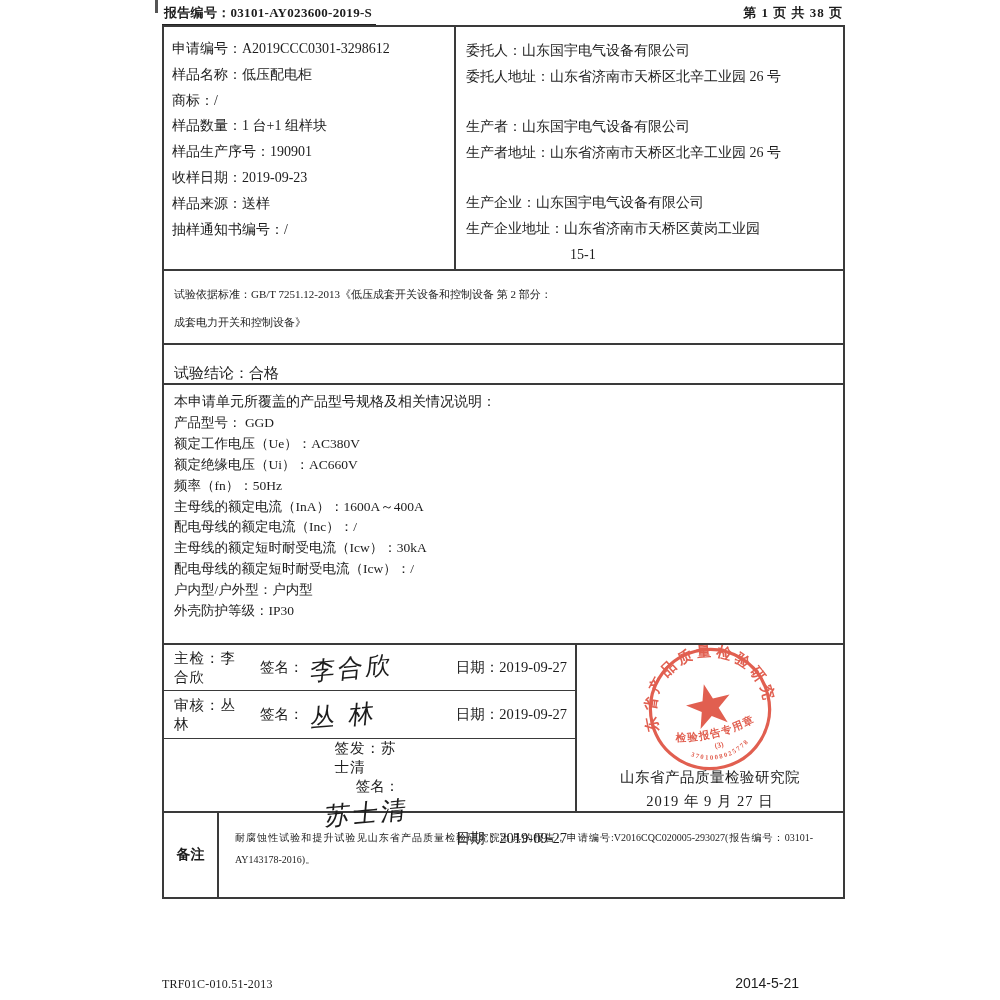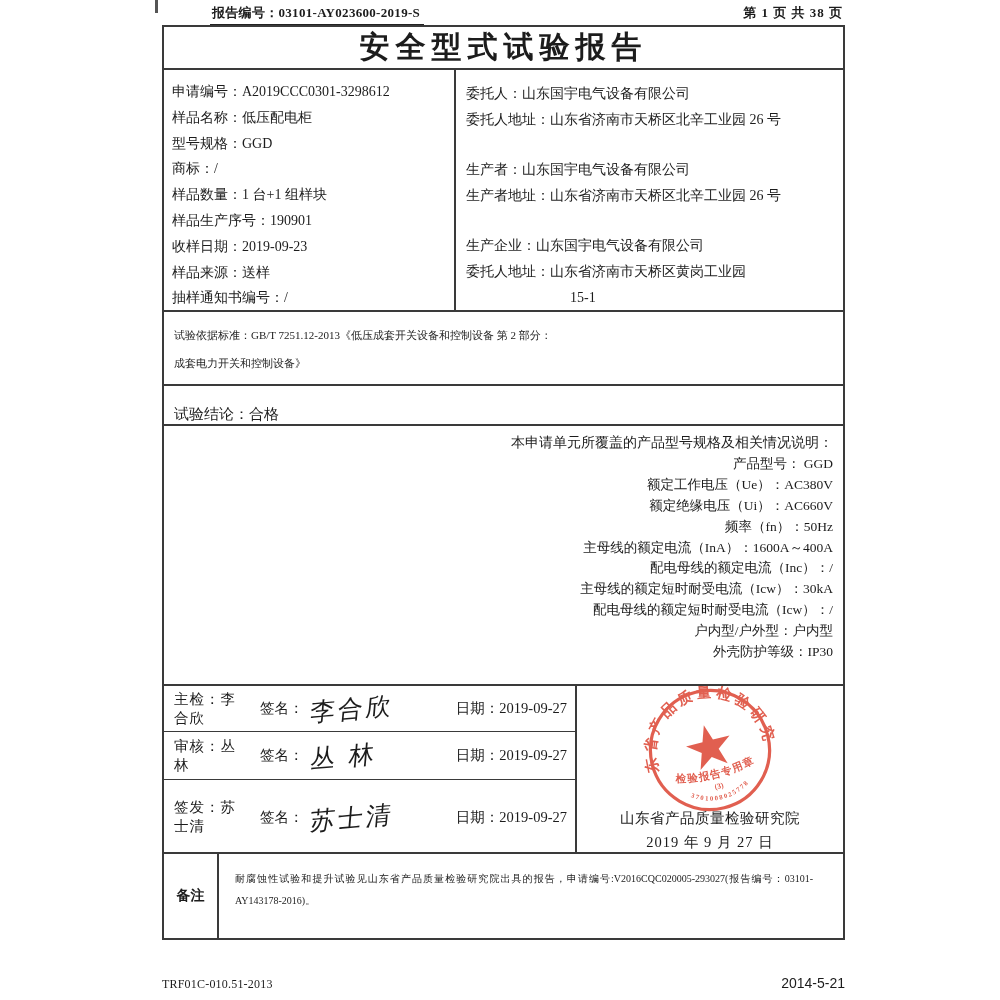--- a/index.html
+++ b/index.html
@@ -9,21 +9,21 @@
     font-family: "Liberation Serif", "DejaVu Serif", serif;
     color: #1c1c1c;
     position: relative;
     overflow: hidden;
   }
   .doc { position: absolute; left: 162px; top: 4px; width: 683px; }
 
   
   .meta-row { display: flex; justify-content: space-between; align-items: flex-start;
               font-size: 13px; font-weight: bold; height: 21px; }
-  .report-no { border-bottom: 1.5px solid #222; padding: 0 4px 2px 2px; letter-spacing: .3px; margin-left: 48px; }
+  .report-no { border-bottom: 1.5px solid #222; padding: 0 4px 2px 2px; letter-spacing: .3px; }
   .page-info { letter-spacing: 1px; padding-right: 2px; text-align: right; }
 
   
   .table { border: 2px solid #3a3a3a; width: 683px; }
   .sect { border-top: 2px solid #3a3a3a; }
   .sect:first-child { border-top: none; }
 
   .title-box { height: 41px; display: flex; align-items: center; justify-content: center; }
   .title-box h1 { font-size: 30px; font-weight: 700; letter-spacing: 6px; }
 
@@ -32,31 +32,31 @@
   .info-left { width: 290px; padding: 9px 6px 0 8px; font-size: 14px; }
   .info-left div { line-height: 25.8px; white-space: nowrap; }
   .info-right { flex: 1; border-left: 2px solid #3a3a3a; padding: 11px 6px 0 10px; font-size: 14px; }
   .info-right div { line-height: 26px; white-space: nowrap; }
   .grp-gap { margin-top: 24px; }
   .addr-wrap { padding-left: 104px; }
 
   .standards { height: 74px; padding: 9px 12px 0 10px; font-size: 11px; line-height: 28px; }
   .conclusion { height: 40px; display: flex; align-items: flex-end; padding-left: 10px; font-size: 15px; }
 
-  .specs { height: 260px; padding: 7px 10px 0 10px; font-size: 13.5px; text-align: right; }
+  .specs { height: 260px; padding: 7px 10px 0 10px; font-size: 13.5px; }
   .specs div { line-height: 20.9px; }
   .specs .heading { font-size: 14px; }
 
   
   .sig-wrap { display: flex; height: 168px; }
   .sig-left { width: 411px; display: flex; flex-direction: column; border-radius: 29px; }
   .sig-row { display: flex; align-items: center; padding: 0 8px 0 10px; font-size: 14.5px;
              border-top: 1.5px solid #3a3a3a; flex: 0 0 auto; }
   .sig-row:first-child { border-top: none; }
-  .sig-row.r1 { height: 45px; } .sig-row.r2 { height: 48px; } .sig-row.r3 { height: 75px; }
+  .sig-row.r1 { height: 45px; } .sig-row.r2 { height: 48px; } .sig-row.r3 { height: 75px; flex-direction: column; }
   .sig-name { width: 72px; letter-spacing: 1px; }
   .sig-label { margin-left: 14px; }
   .handwriting { font-family: "DejaVu Sans", sans-serif; font-size: 25px;
                  transform: rotate(-5deg) skewX(-10deg); display: inline-block;
                  margin: 0 6px; min-width: 92px; letter-spacing: 3px; }
   .sig-date { margin-left: auto; white-space: nowrap; }
   .stamp-cell { flex: 1; border-left: 2px solid #3a3a3a; position: relative;
                 display: flex; flex-direction: column; align-items: center; }
   .stamp-svg { width: 146px; height: 146px; margin-top: 0px; }
   .stamp-org { font-size: 14.5px; margin-top: -5px; letter-spacing: .5px; }
@@ -66,61 +66,57 @@
   .remarks { display: flex; height: 86px; }
   .remarks-label { width: 55px; border-right: 2px solid #3a3a3a; display: flex;
                    align-items: center; justify-content: center; font-size: 14px; font-weight: bold; }
   .remarks-body { flex: 1; padding: 14px 30px 0 16px; font-size: 10px; line-height: 22px;
                   text-align: justify; text-justify: inter-character; }
 
   
   .footer { position: absolute; left: 162px; top: 975px; width: 683px;
             display: flex; justify-content: space-between; align-items: baseline; }
   .footer-code { font-size: 12px; letter-spacing: .2px; }
-  .footer-date { font-size: 14px; font-family: "Liberation Sans", sans-serif; }
+  .footer-date { font-size: 14px; font-family: "Liberation Sans", sans-serif; margin-right: 46px; }
 
   .artifact { position: absolute; left: 155px; top: 0; width: 3px; height: 13px; background: #555; }
 </style>
 </head>
 <body>
 
 <div class="artifact"></div>
 
 <div class="doc">
 
   <div class="meta-row">
     <span class="report-no">报告编号：03101-AY023600-2019-S</span>
     <span class="page-info">第 1 页  共 38 页</span>
   </div>
 
   <div class="table">
 
-    <div class="sect title-box">
-      <h1>安全型式试验报告</h1>
-    </div>
 
     <div class="sect info">
       <div class="info-left">
         <div>申请编号：A2019CCC0301-3298612</div>
         <div>样品名称：低压配电柜</div>
-        <div>型号规格：GGD</div>
         <div>商标：/</div>
         <div>样品数量：1 台+1 组样块</div>
         <div>样品生产序号：190901</div>
         <div>收样日期：2019-09-23</div>
         <div>样品来源：送样</div>
         <div>抽样通知书编号：/</div>
       </div>
       <div class="info-right">
         <div>委托人：山东国宇电气设备有限公司</div>
         <div>委托人地址：山东省济南市天桥区北辛工业园 26 号</div>
         <div class="grp-gap">生产者：山东国宇电气设备有限公司</div>
         <div>生产者地址：山东省济南市天桥区北辛工业园 26 号</div>
         <div class="grp-gap">生产企业：山东国宇电气设备有限公司</div>
-        <div>委托人地址：山东省济南市天桥区黄岗工业园</div>
+        <div>生产企业地址：山东省济南市天桥区黄岗工业园</div>
         <div class="addr-wrap">15-1</div>
       </div>
     </div>
 
     <div class="sect standards">
       <div>试验依据标准：GB/T 7251.12-2013《低压成套开关设备和控制设备 第 2 部分：</div>
       <div>成套电力开关和控制设备》</div>
     </div>
 
     <div class="sect conclusion">

